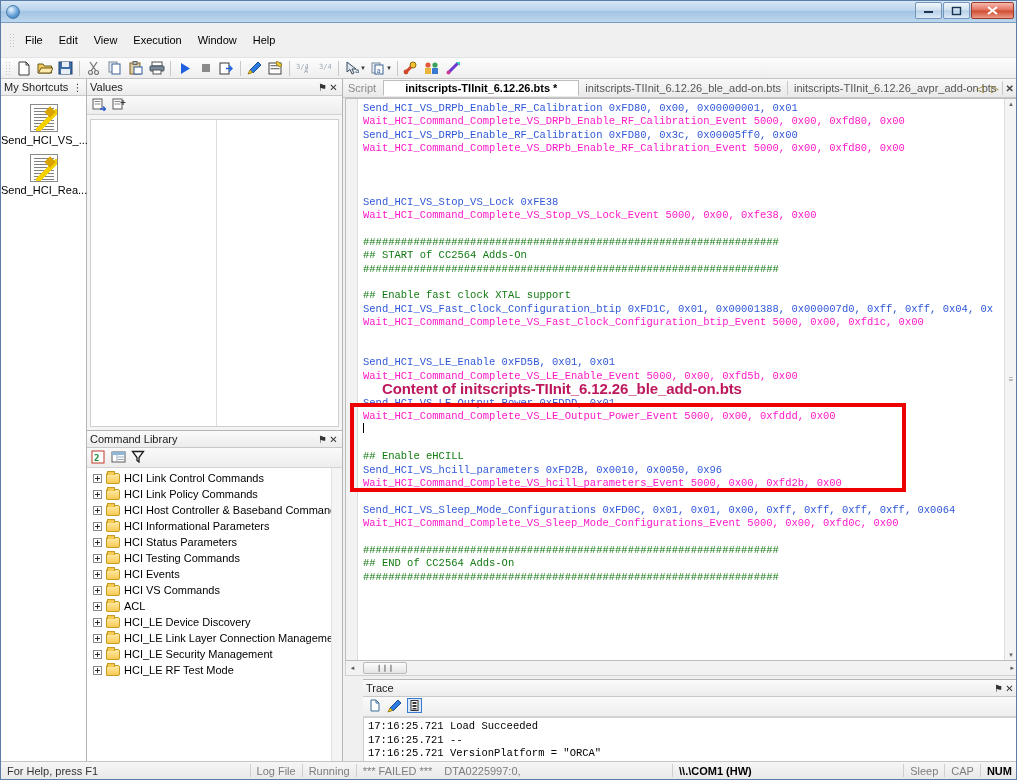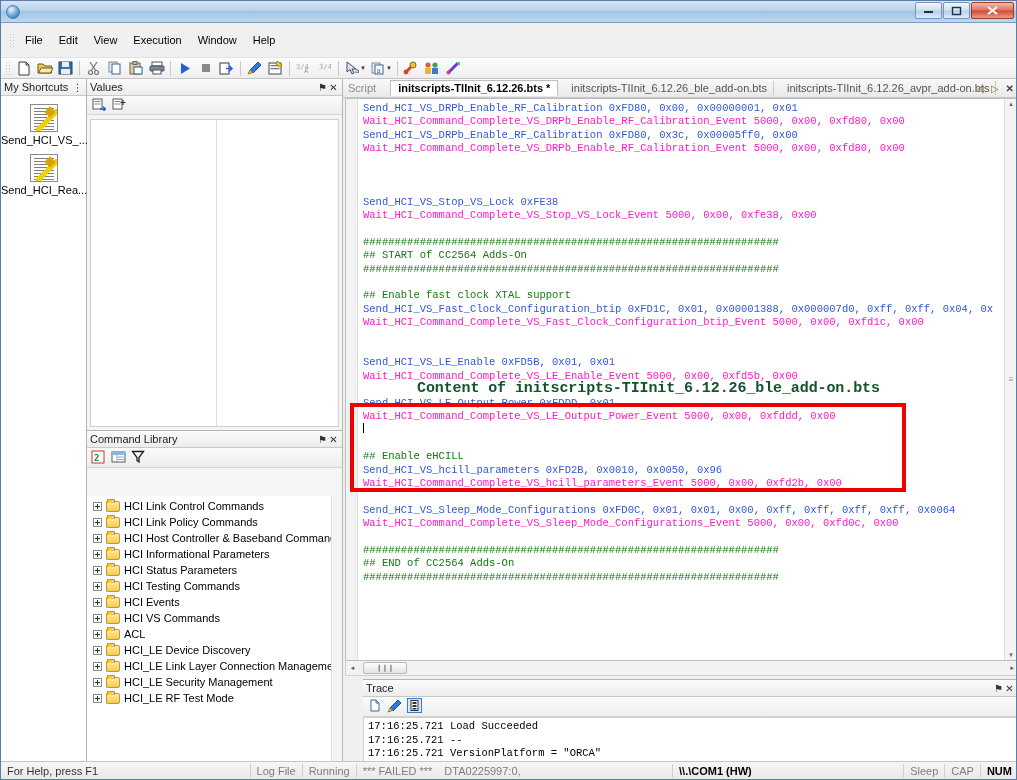--- a/index.html
+++ b/index.html
@@ -144,21 +144,21 @@
   .cmdlib {
     position: absolute; left: 86px; top: 352px; width: 256px; height: 332px;
     background: #f5f5f5; border-right: 1px solid #b5b5b5;
     display: flex; flex-direction: column;
   }
   .cl-tb {
     height: 20px; background: linear-gradient(to bottom,#fafafa,#ededed);
     border-bottom: 1px solid #d3d3d3;
     display: flex; align-items: center; padding-left: 4px; gap: 5px;
   }
-  .cl-tree { flex: 1; background: #fff; overflow: hidden; padding: 2px 0 0 2px; position: relative; margin-top: 28px; }
+  .cl-tree { flex: 1; background: #fff; overflow: hidden; padding: 2px 0 0 2px; position: relative; }
   .tnode { display: flex; align-items: center; height: 16px; padding-left: 4px; }
   .tplus {
     width: 9px; height: 9px; border: 1px solid #8a8a8a; background: #fff;
     position: relative; margin-right: 4px; flex: none;
   }
   .tplus:before, .tplus:after {
     content: ''; position: absolute; background: #2a2a2a;
   }
   .tplus:before { left: 1px; right: 1px; top: 3px; height: 1px; }
   .tplus:after { top: 1px; bottom: 1px; left: 3px; width: 1px; }
@@ -190,28 +190,28 @@
   .ldtab.inactive { background: #e6e6e6; color: #8a8a8a; border-color: #cfcfcf; margin-top: 32px; }
 
   
   .editor {
     position: absolute; left: 342px; top: 0; right: 0; height: 597px;
     background: #f0f0f0; display: flex; flex-direction: column;
   }
   .tabrow {
     height: 19px; background: linear-gradient(to bottom,#f8f8f8,#e9e9e9);
     border-bottom: 1px solid #c6c6c6;
-    display: flex; align-items: center; padding-left: 5px; gap: 7px;
+    display: flex; align-items: center; padding-left: 5px; gap: 0px;
     position: relative;
   }
   .tabrow .scriptlbl { font-size: 11px; color: #8a8a8a; margin-right: 7px; }
   .etab { font-size: 11px; padding: 1px 6px; color: #555; white-space: nowrap;
     border-right: 1px solid #c9c9c9; }
   .etab.active { font-weight: bold; color: #000; background: #fff;
-    border: 1px solid #bdbdbd; border-bottom-color: #fff; padding: 1px 7px; }
+    border: 1px solid #bdbdbd; border-bottom-color: #fff; padding: 1px 21px; }
   .tabnav { position: absolute; right: 4px; display: flex; gap: 7px; align-items: center; }
   .tabnav span { font-size: 10px; color: #8a7a1e; }
   .tabnav .x { color: #444; font-weight: bold; }
 
   .codewrap { flex: 1; display: flex; background: #fff; border: 1px solid #bdbdbd;
     margin: 0 0 0 2px; position: relative; overflow: hidden; }
   .gutter { width: 12px; background: #f2f2f2; border-right: 1px solid #dcdcdc; flex: none; }
   .code {
     flex: 1; padding: 3px 0 0 5px;
     font-family: "Liberation Mono", "DejaVu Sans Mono", monospace;
@@ -235,23 +235,23 @@
   .hs-arrow { width: 13px; text-align: center; font-size: 7px; color: #555; }
   .hs-thumb { width: 44px; height: 12px; margin-left: 4px;
     background: linear-gradient(to bottom,#fcfcfc,#e4e4e4);
     border: 1px solid #b9b9b9; border-radius: 2px;
     display: flex; align-items: center; justify-content: center;
     font-size: 7px; color: #777; }
   .hs-right { position: absolute; right: 3px; font-size: 7px; color: #555; }
 
   
   .annot-text {
-    position: absolute; left: 416px; top: 301px;
-    font-family: Liberation Mono, monospace;
-    font-size: 15px; font-weight: bold; color: #14532d;
+    position: absolute; left: 381px; top: 301px;
+    font-family: Liberation Sans, sans-serif;
+    font-size: 15px; font-weight: bold; color: #be185d;
     white-space: nowrap; z-index: 40;
     letter-spacing: -0.1px;
   }
   .annot-box {
     position: absolute; left: 349px; top: 324px; width: 756px; height: 89px;
     border: 4px solid #ee0000; z-index: 39; pointer-events: none;
     max-width: 556px;
   }
 
   

